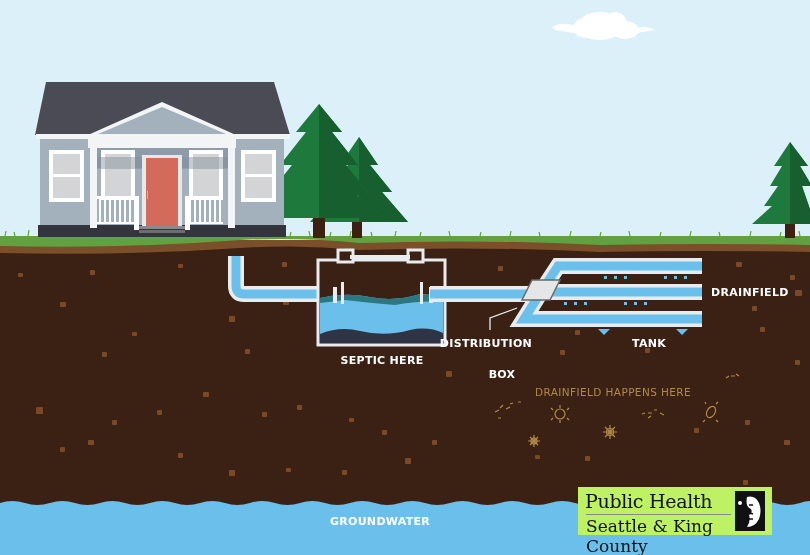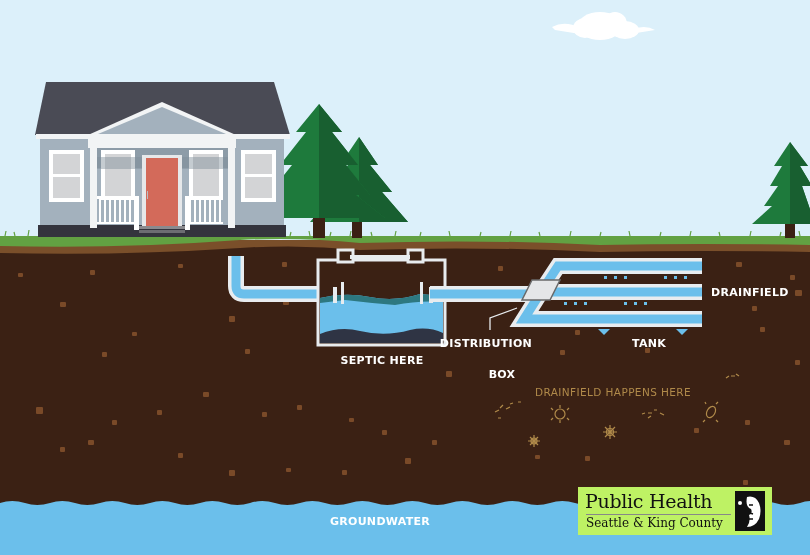--- a/index.html
+++ b/index.html
@@ -4,21 +4,21 @@
   <style>
     html, body { margin: 0; padding: 0; }
     body { width: 810px; height: 555px; overflow: hidden; background: #dcf0fa; font-family: "DejaVu Sans", sans-serif; }
     #scene { position: absolute; left: 0; top: 0; width: 810px; height: 555px; }
     .lbl { position: absolute; color: #ffffff; font-family: "DejaVu Sans", sans-serif; font-weight: bold; font-size: 11px; letter-spacing: 0.3px; line-height: 13px; white-space: nowrap; text-align: center; }
     .lbl.center { text-align: center; }
     .lbl.gold { color: #b08a4a; font-weight: normal; font-size: 10.5px; letter-spacing: 0.4px; }
     #logo { position: absolute; left: 578px; top: 487px; width: 194px; height: 48px; background: #bef264; }
     #logo .t1 { position: absolute; left: 7px; top: 3px; font-family: "DejaVu Serif", serif; font-size: 19px; color: #111; letter-spacing: -0.3px; }
     #logo .rule { position: absolute; left: 8px; top: 27px; width: 145px; height: 1px; background: #888; }
-    #logo .t2 { position: absolute; left: 8px; top: 29px; font-family: "DejaVu Serif", serif; font-size: 12px; color: #111; }
+    #logo .t2 { position: absolute; left: 8px; top: 29px; font-family: "DejaVu Serif", serif; font-size: 17px; color: #111; }
     #logo .mark { position: absolute; left: 157px; top: 4px; width: 30px; height: 40px; }
   </style>
 </head>
 <body>
 
 <svg id="scene" viewBox="0 0 810 555" xmlns="http://www.w3.org/2000/svg">
 
   <rect x="0" y="0" width="810" height="555" fill="#dcf0fa"></rect>
 
   <g fill="#ffffff">

